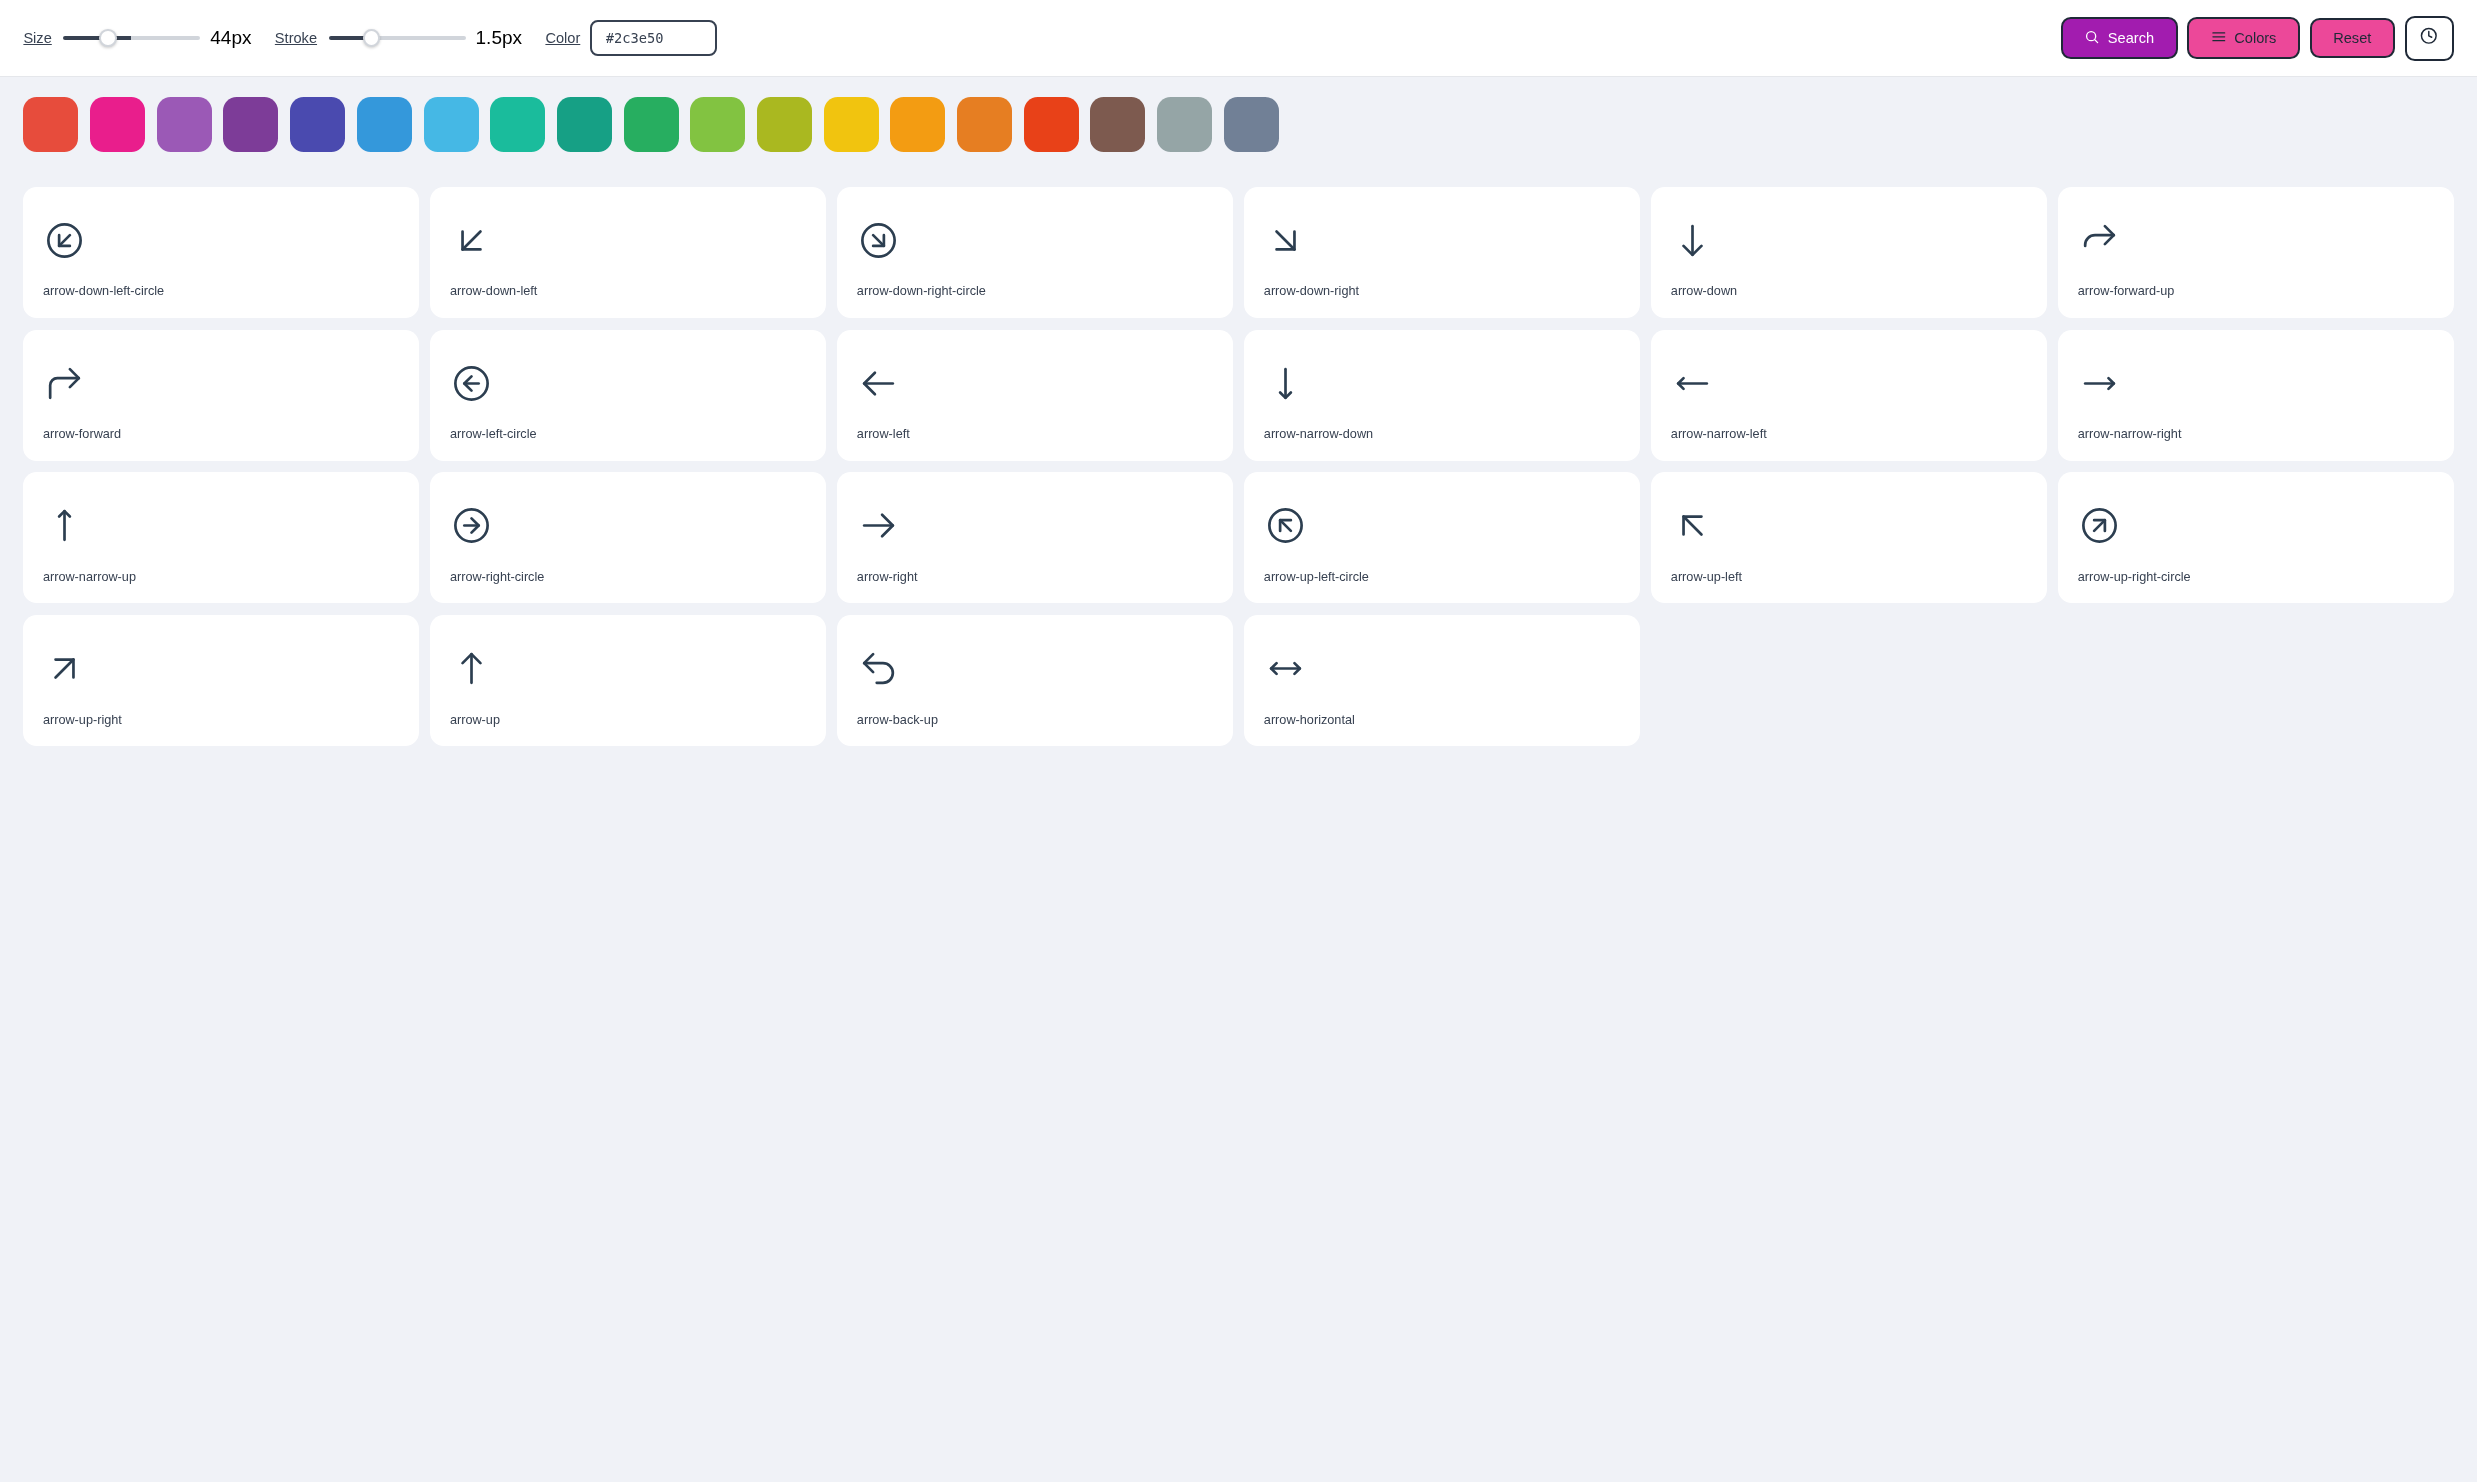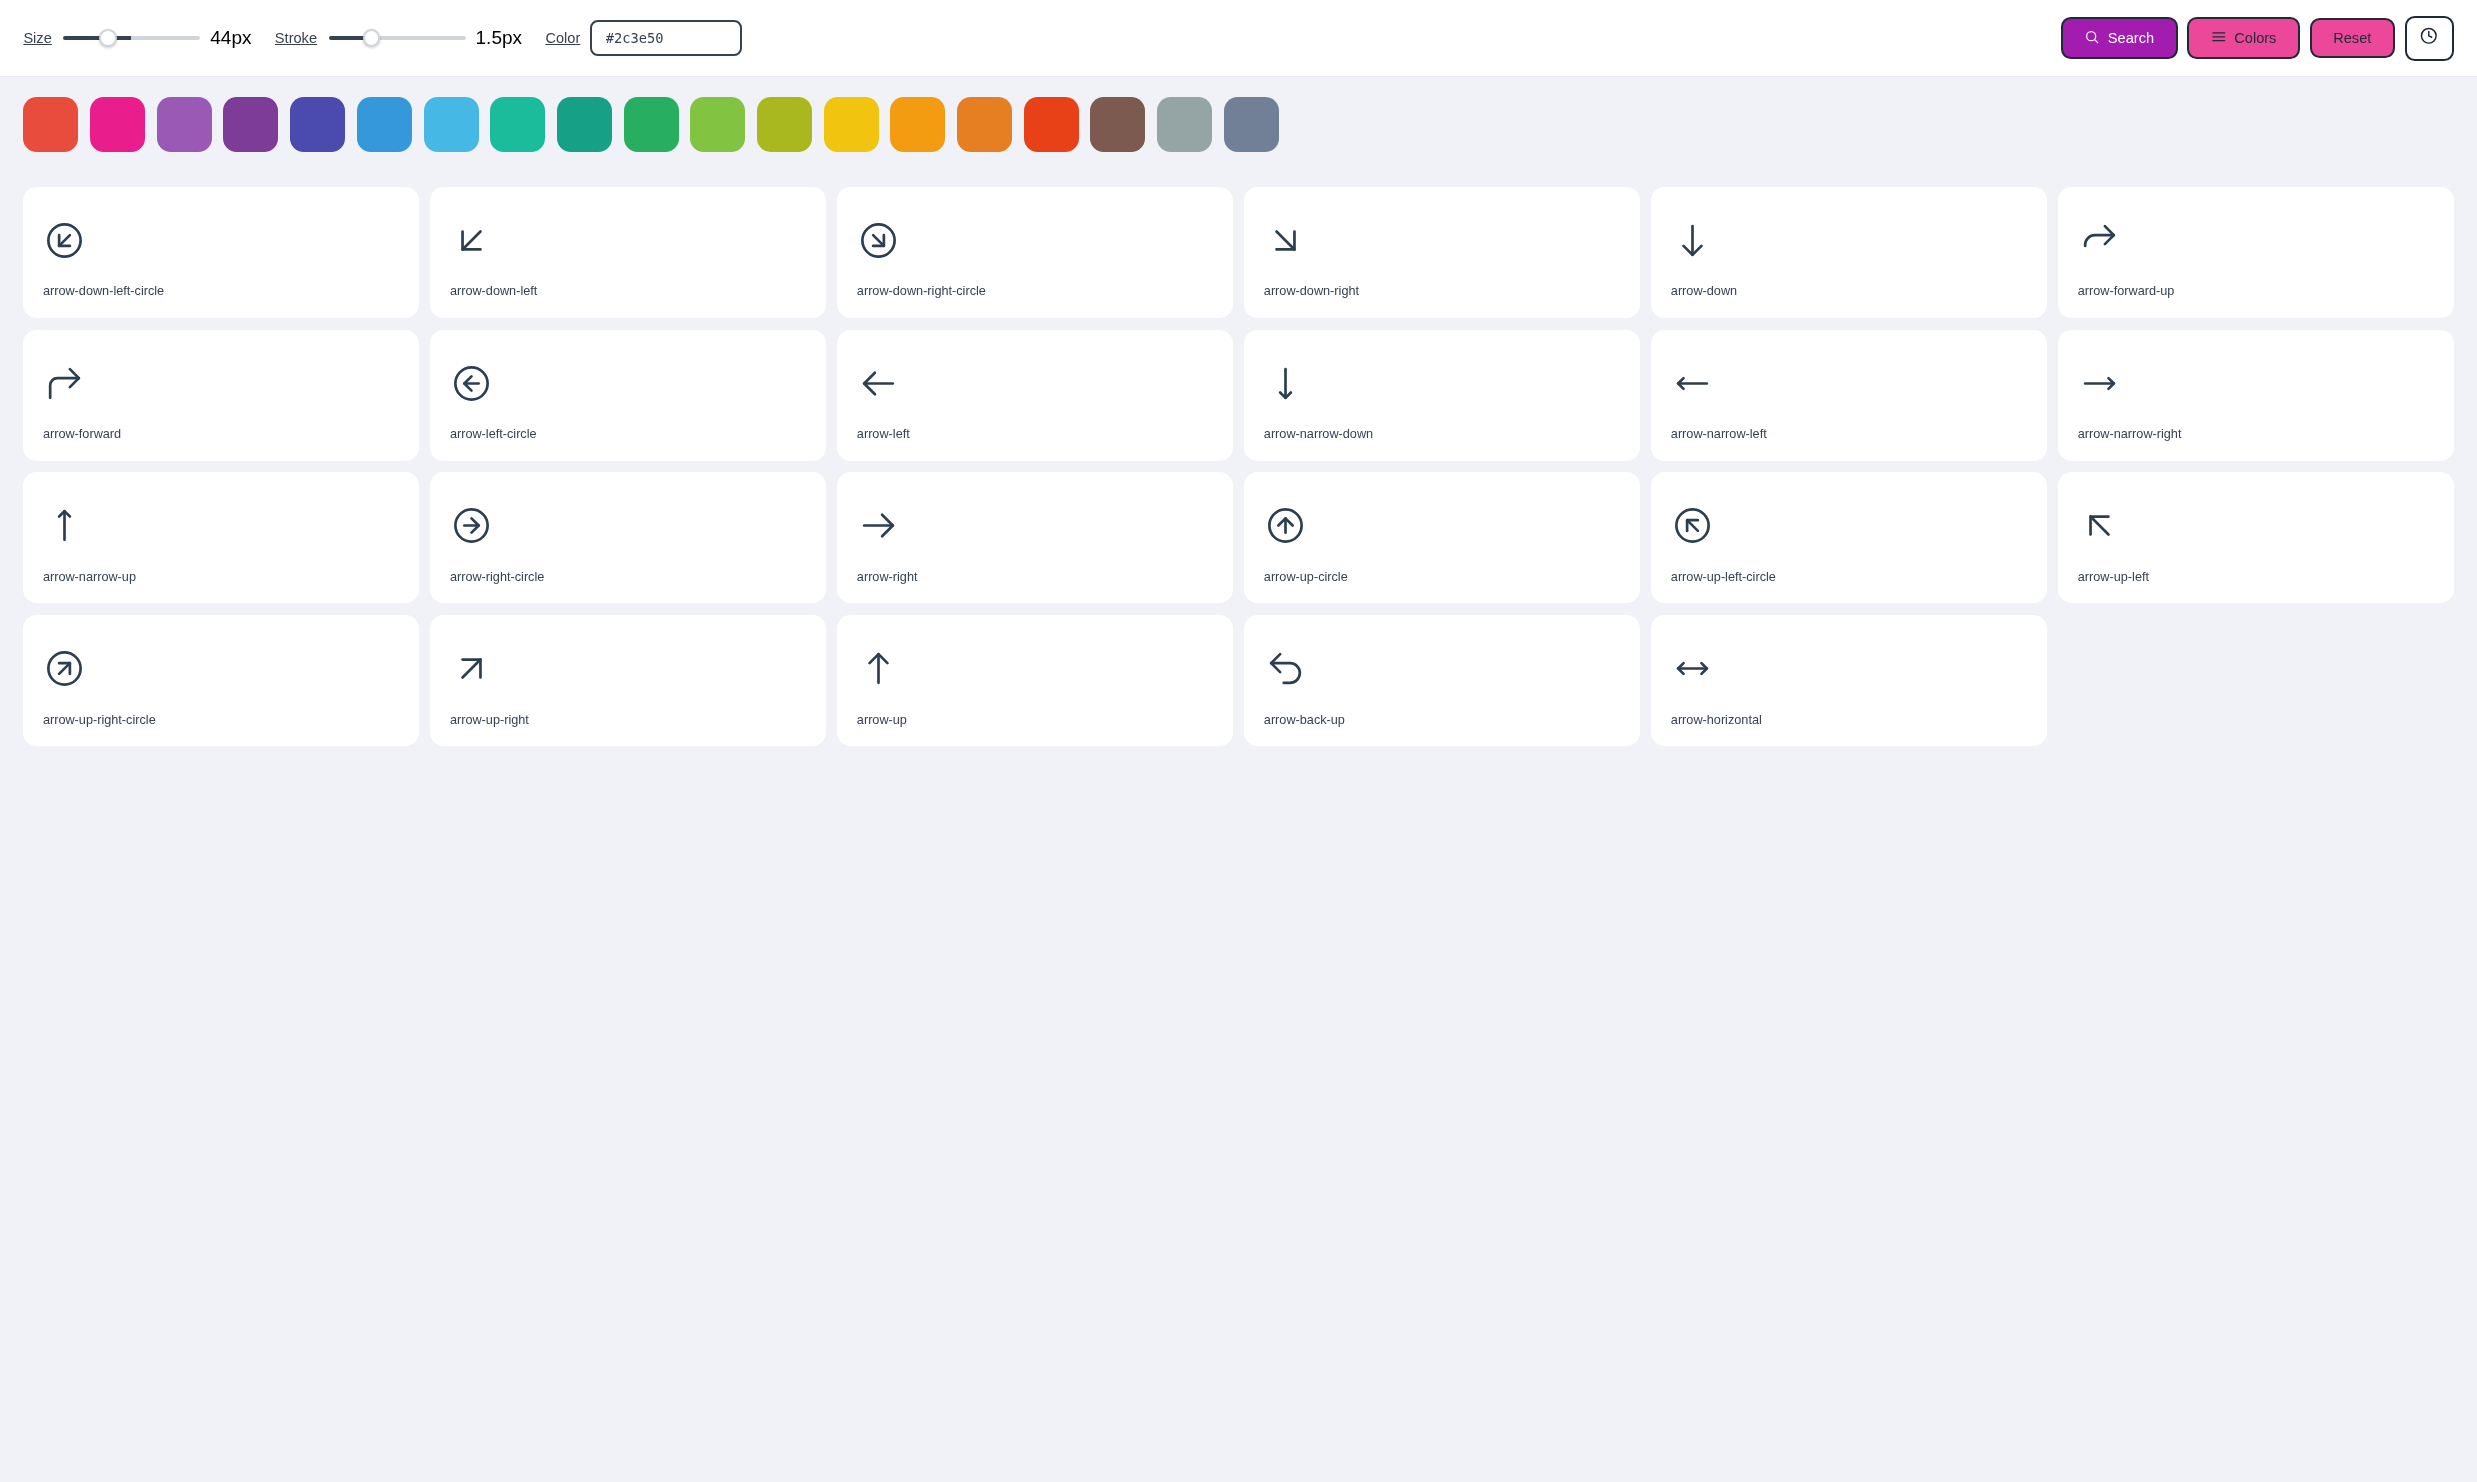--- a/index.html
+++ b/index.html
@@ -75,21 +75,21 @@
       gap: 9.8px;
     }
 
     .color-input-box {
       border: 2px solid #374151;
       border-radius: 7.8px;
       padding: 7.8px 13.7px;
       font-size: 13.7px;
       font-family: monospace;
       color: #374151;
-      width: 152px;
+      width: 127px;
       outline: none;
     }
 
     .toolbar-buttons {
       display: flex;
       align-items: center;
       gap: 9.8px;
       margin-left: auto;
     }
 
@@ -404,30 +404,20 @@
           <line x1="4" y1="12" x2="20" y2="12"></line>
           <polyline points="14 6 20 12 14 18"></polyline>
         </svg>
       </div>
       <span class="icon-name">arrow-right</span>
     </div>
     <div class="icon-card">
       <div class="icon-symbol">
         <svg class="icon-svg" viewBox="0 0 24 24" xmlns="http://www.w3.org/2000/svg" style="stroke:#2c3e50;">
           <circle cx="12" cy="12" r="9"></circle>
-          <line x1="12" y1="16" x2="12" y2="8"></line>
-          <polyline points="8 12 12 8 16 12"></polyline>
-        </svg>
-      </div>
-      <span class="icon-name">arrow-up-circle</span>
-    </div>
-    <div class="icon-card">
-      <div class="icon-symbol">
-        <svg class="icon-svg" viewBox="0 0 24 24" xmlns="http://www.w3.org/2000/svg" style="stroke:#2c3e50;">
-          <circle cx="12" cy="12" r="9"></circle>
           <line x1="15" y1="15" x2="9" y2="9"></line>
           <polyline points="9 15 9 9 15 9"></polyline>
         </svg>
       </div>
       <span class="icon-name">arrow-up-left-circle</span>
     </div>
     <div class="icon-card">
       <div class="icon-symbol">
         <svg class="icon-svg" viewBox="0 0 24 24" xmlns="http://www.w3.org/2000/svg" style="stroke:#2c3e50;">
           <line x1="17" y1="17" x2="7" y2="7"></line>

